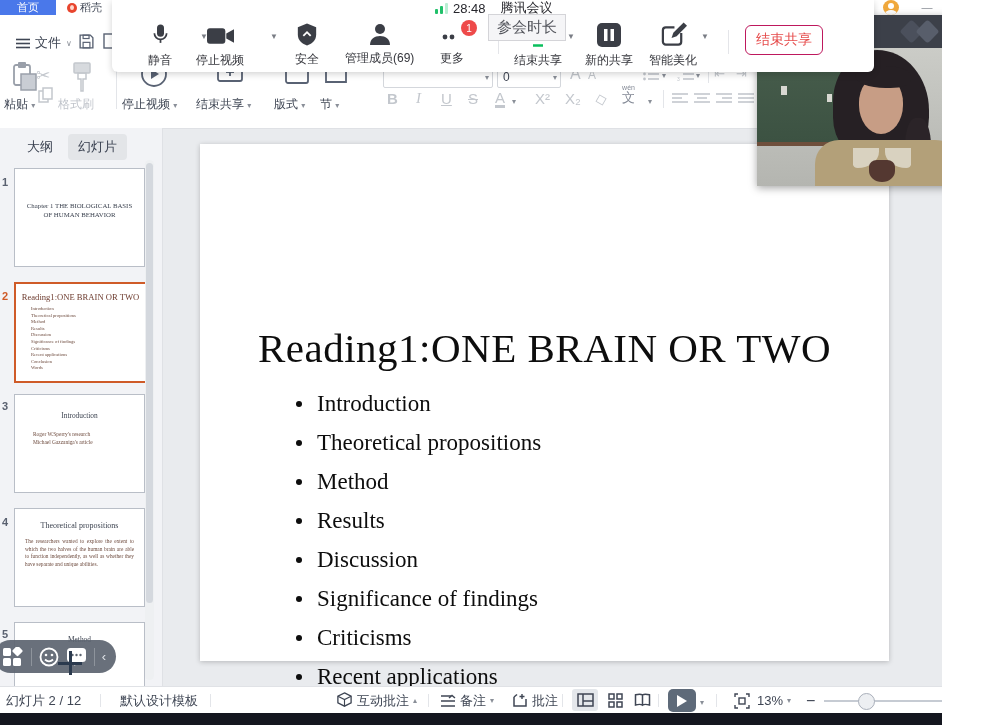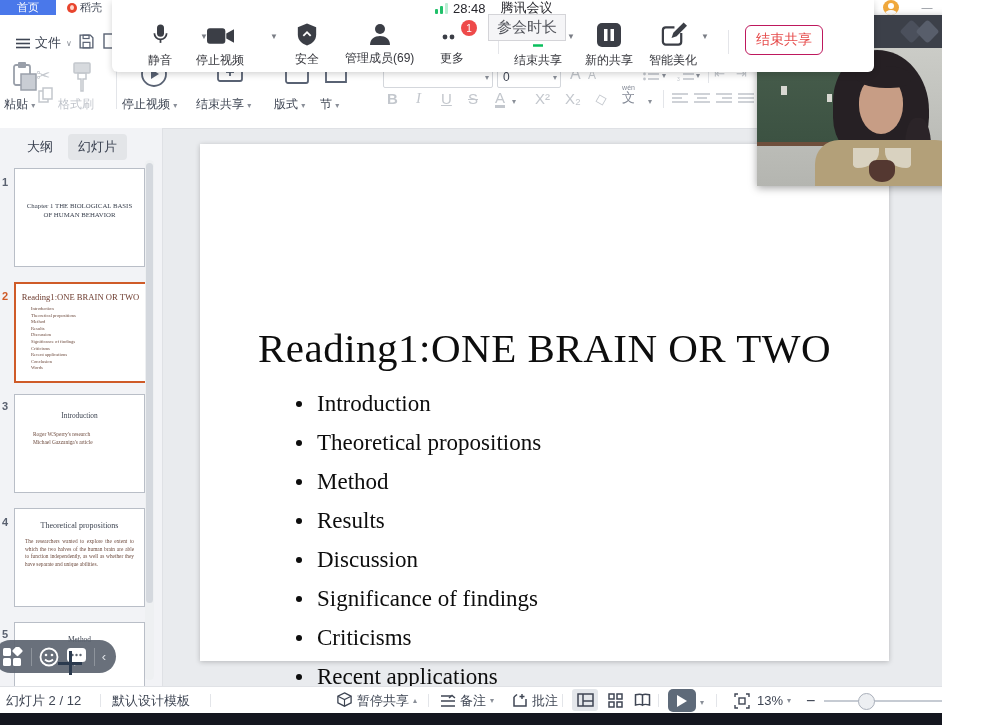--- a/index.html
+++ b/index.html
@@ -419,29 +419,29 @@
   <div class="abs collapse-chev">›</div>
   <div class="abs rail-arrow" style="top:617px;">▼</div>
   <div class="abs rail-arrow" style="top:631px;">▲<br>▲</div>
   <div class="abs rail-arrow" style="top:651px;">▼<br>▼</div>
   <div class="abs" style="left:963px;top:645px;width:36px;height:1px;background:#e4e6e9;z-index:2;"></div>
   <div class="abs" style="left:971px;top:658px;font-size:13px;color:#4a4f58;letter-spacing:2px;z-index:2;">•••</div>
 
   <div class="abs statusbar">
     <div class="sb-item" style="left:6px;">幻灯片 2 / 12</div>
     <div class="abs sep-v" style="left:100px;top:7px;height:13px;"></div>
-    <div class="sb-item" style="left:112px;text-align:center;">默认设计模板</div>
+    <div class="sb-item" style="left:120px;text-align:center;">默认设计模板</div>
     <div class="abs sep-v" style="left:210px;top:7px;height:13px;"></div>
 
     <div class="sb-item" style="left:336px;">
       <svg width="17" height="17" viewBox="0 0 18 18">
           <path d="M9 1l7 3.5v7L9 15 2 11.5v-7z" fill="none" stroke="#3f4654" stroke-width="1.4"></path>
           <path d="M2 4.5L9 8l7-3.5M9 8v7" fill="none" stroke="#3f4654" stroke-width="1.2"></path>
         </svg>
-      <span>暂停共享</span>
+      <span>互动批注</span>
         <span class="caret">▴</span>
     </div>
     <div class="abs sep-v" style="left:428px;top:7px;height:13px;"></div>
     <div class="sb-item" style="left:440px;">
       <svg width="16" height="14" viewBox="0 0 16 14">
           <g stroke="#3f4654" stroke-width="1.5" fill="none">
             <line x1="1" y1="2" x2="11" y2="2"></line>
             <path d="M12 4l3-2.5L18 4" transform="translate(-3,0)"></path>
             <line x1="1" y1="7" x2="15" y2="7"></line>
             <line x1="1" y1="12" x2="15" y2="12"></line>

